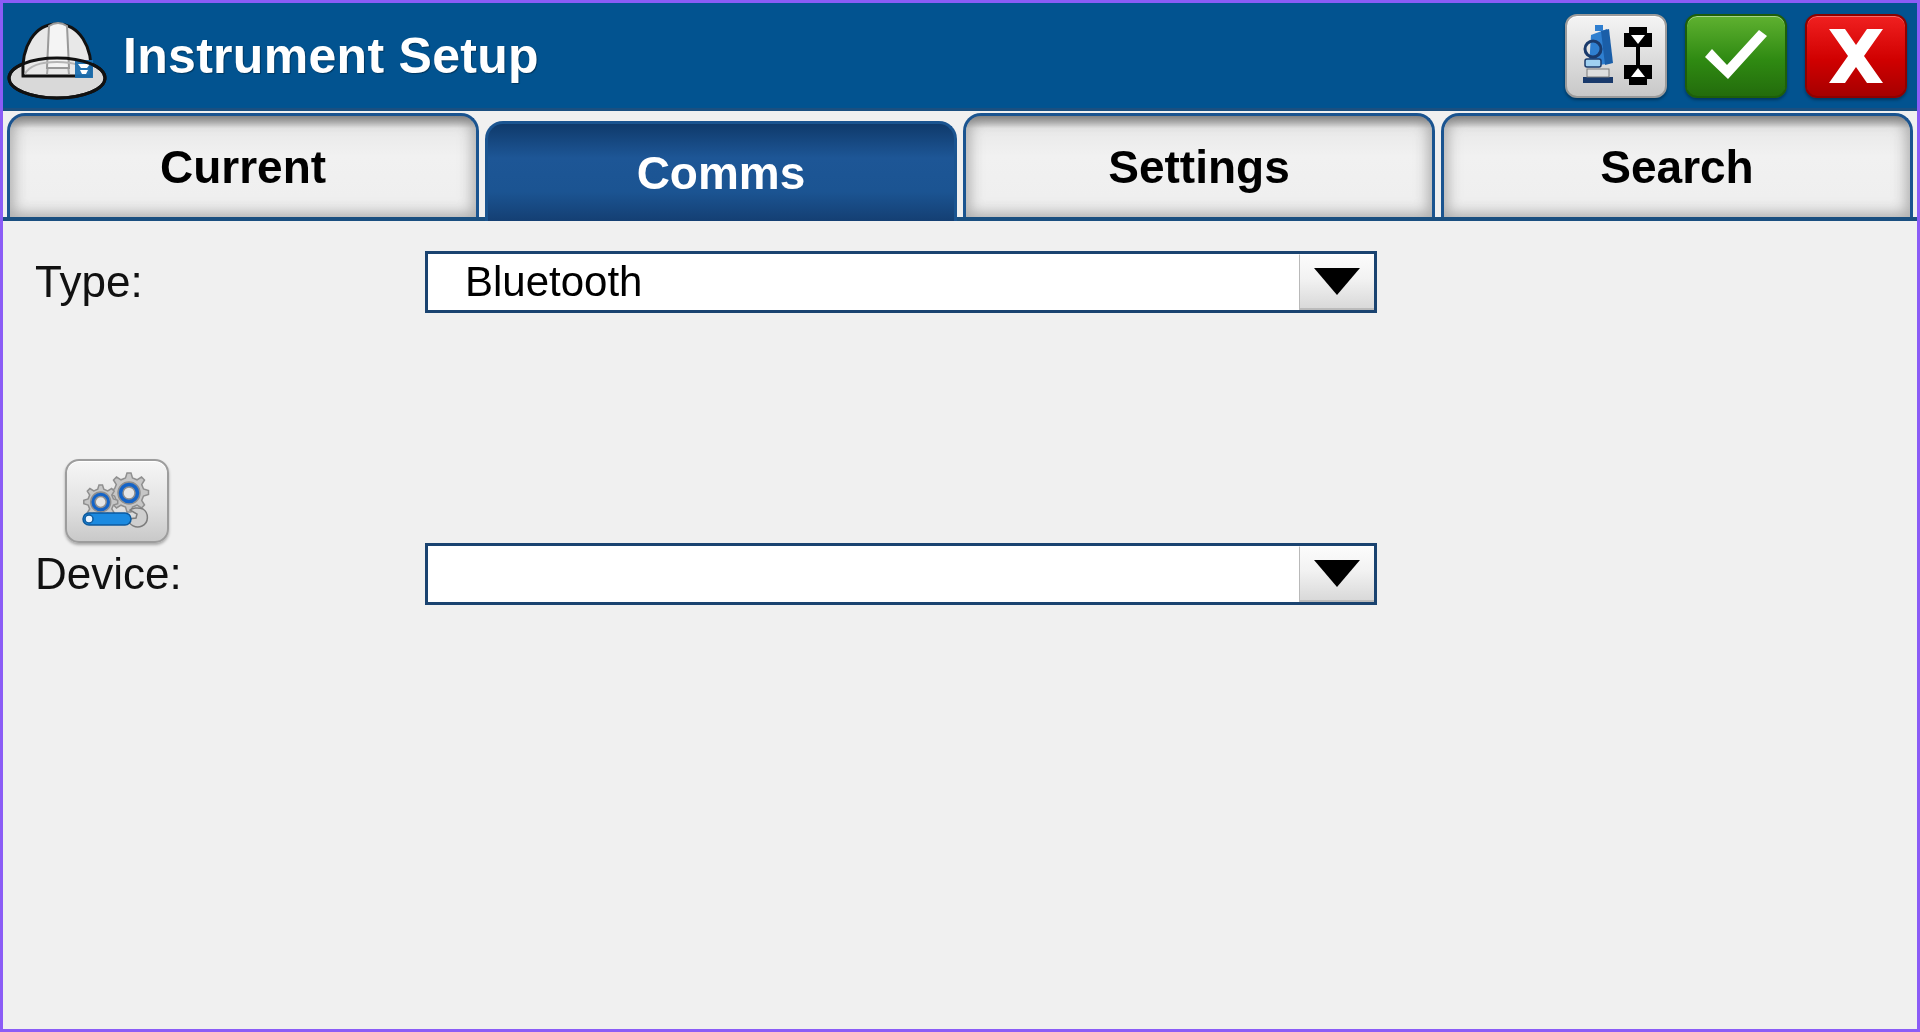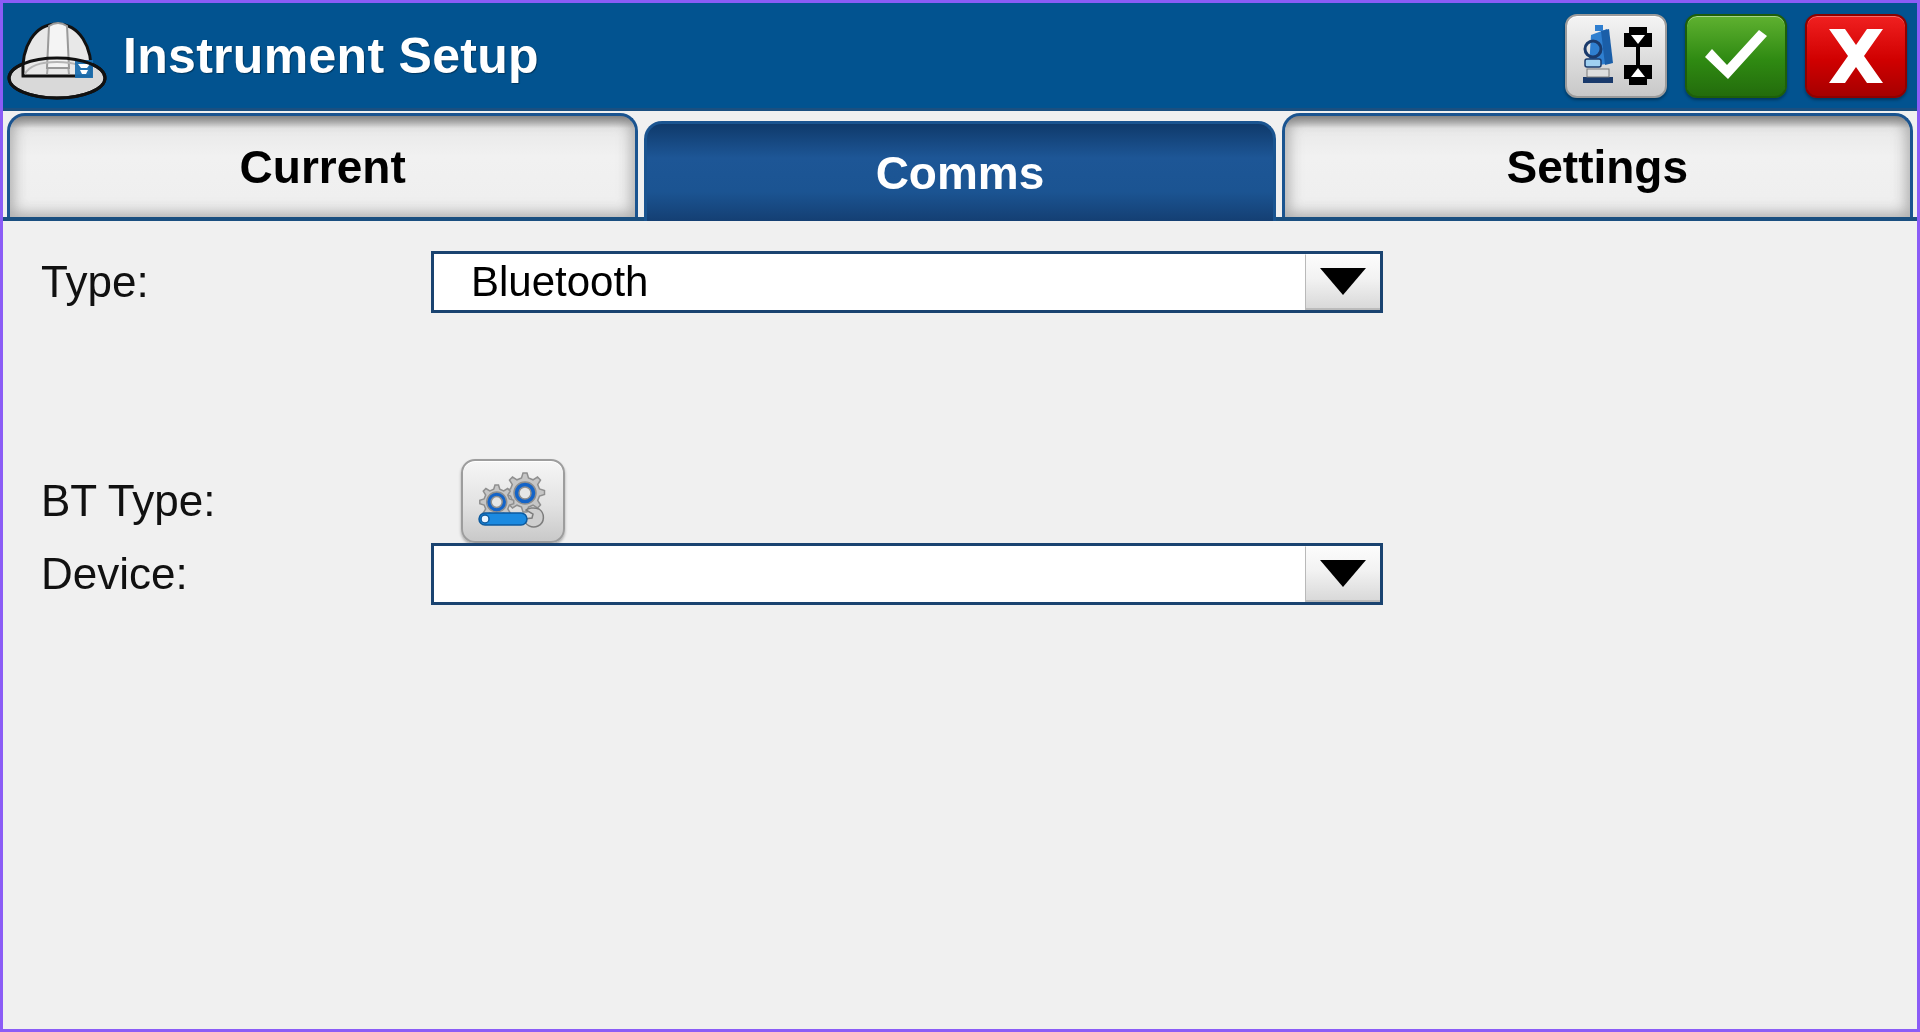--- a/index.html
+++ b/index.html
@@ -146,21 +146,21 @@
     left: 0;
     top: 222px;
     right: 0;
     bottom: 0;
     background: #f0f0f0;
   }
   .field-row {
     position: absolute;
     display: flex;
     align-items: center;
-    left: 38px;
+    left: 32px;
   }
   .field-label {
     font-size: 44px;
     color: #111111;
     width: 390px;
     flex: 0 0 auto;
     white-space: nowrap;
   }
   .combo {
     width: 952px;
@@ -281,36 +281,38 @@
   <div class="tabstrip">
     <div class="tab inactive">
       <span class="tab-label">Current</span>
     </div>
     <div class="tab active">
       <span class="tab-label">Comms</span>
     </div>
     <div class="tab inactive">
       <span class="tab-label">Settings</span>
     </div>
+    <div class="tab inactive">
+      <span class="tab-label">Search</span>
+    </div>
   </div>
 
   <div class="content">
 
     <div class="field-row" style="top: 26px;">
       <div class="field-label">Type:</div>
       <div class="combo">
         <div class="combo-value">Bluetooth</div>
         <div class="combo-arrow">
           <span class="arrow-glyph"></span>
         </div>
       </div>
     </div>
 
     <div class="field-row" style="top: 234px;">
-      <div class="field-label">BT Type:</div>
       <div class="gear-btn">
         <svg width="84" height="64" viewBox="0 0 84 64">
           <g stroke="#8f8f8f" stroke-width="1.5">
             <path d="M52 4 l4 0 l1.5 5 l4.5 1.8 l4.5-2.8 l3 3 l-2.8 4.5 l1.8 4.5 l5 1.5 l0 4 l-5 1.5 l-1.8 4.5 l2.8 4.5 l-3 3 l-4.5-2.8 l-4.5 1.8 l-1.5 5 l-4 0 l-1.5-5 l-4.5-1.8 l-4.5 2.8 l-3-3 l2.8-4.5 l-1.8-4.5 l-5-1.5 l0-4 l5-1.5 l1.8-4.5 l-2.8-4.5 l3-3 l4.5 2.8 l4.5-1.8 z" fill="#c6c6c6"></path>
             <circle cx="54" cy="24" r="11" fill="#1464c8"></circle>
             <circle cx="54" cy="24" r="6" fill="#e6e6e6"></circle>
             <path d="M24 16 l3.5 0 l1.3 4.3 l3.9 1.6 l3.9-2.4 l2.6 2.6 l-2.4 3.9 l1.6 3.9 l4.3 1.3 l0 3.5 l-4.3 1.3 l-1.6 3.9 l2.4 3.9 l-2.6 2.6 l-3.9-2.4 l-3.9 1.6 l-1.3 4.3 l-3.5 0 l-1.3-4.3 l-3.9-1.6 l-3.9 2.4 l-2.6-2.6 l2.4-3.9 l-1.6-3.9 l-4.3-1.3 l0-3.5 l4.3-1.3 l1.6-3.9 l-2.4-3.9 l2.6-2.6 l3.9 2.4 l3.9-1.6 z" fill="#c6c6c6"></path>
             <circle cx="25.7" cy="33" r="10" fill="#1464c8"></circle>
             <circle cx="25.7" cy="33" r="5.5" fill="#e6e6e6"></circle>
           </g>

